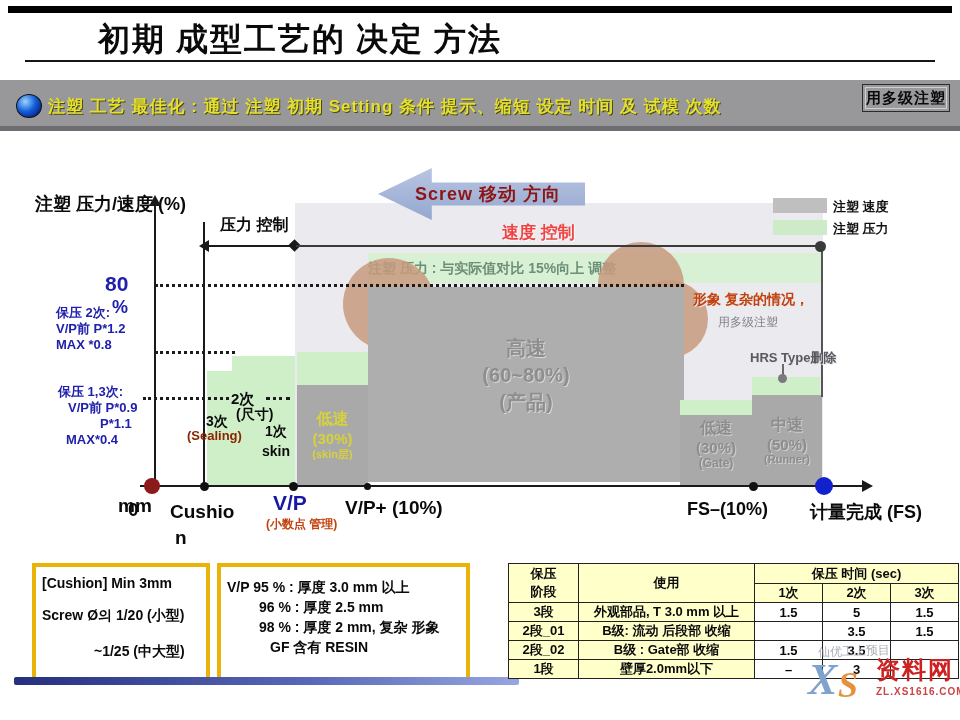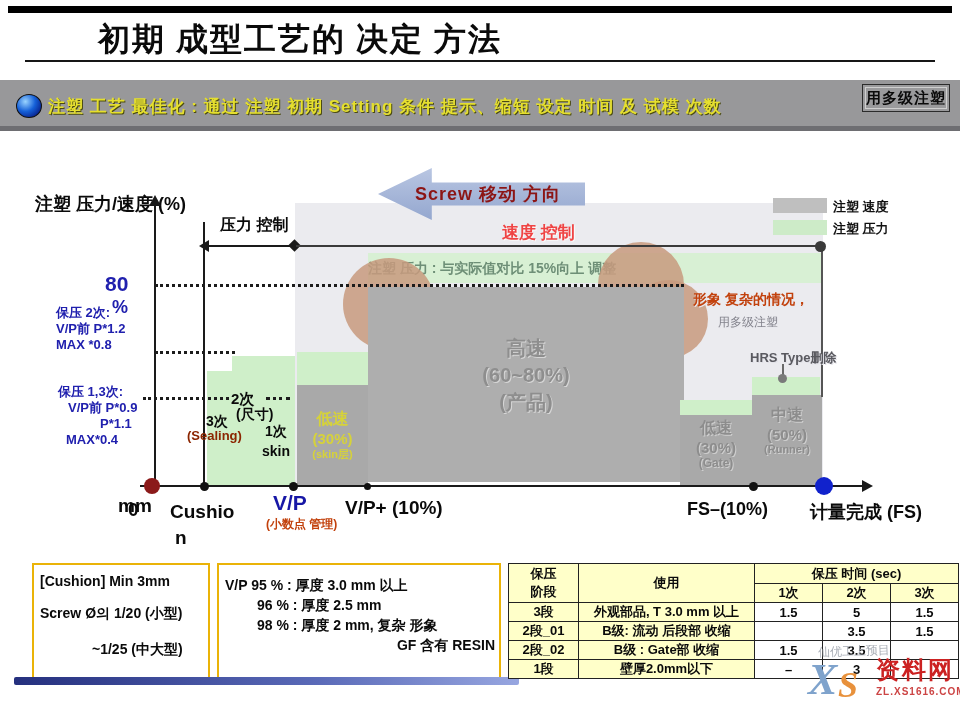--- a/index.html
+++ b/index.html
@@ -67,21 +67,21 @@
 
   .panel{background:#a9a9a9;text-align:center;}
   #skinpanel{left:297px;top:385px;width:71px;height:102px;padding-top:24px;box-sizing:border-box;}
   .ytxt{color:#d6d23a;font-weight:bold;}
   #highbox{left:368px;top:287px;width:316px;height:195px;background:#aeaeae;}
   #hightxt{left:368px;top:335px;width:316px;text-align:center;font-weight:bold;font-size:20px;line-height:27px;
         color:#8e8e8e;text-shadow:1px 1px 0 #d6d6d6;}
   #gategreen{left:680px;top:400px;width:72px;height:15px;}
   #gatepanel{left:680px;top:415px;width:72px;height:72px;padding-top:3px;box-sizing:border-box;}
   #runnergreen{left:752px;top:377px;width:68px;height:18px;}
-  #runnerpanel{left:752px;top:395px;width:70px;height:92px;padding-top:10px;box-sizing:border-box;}
+  #runnerpanel{left:752px;top:395px;width:70px;height:92px;padding-top:20px;box-sizing:border-box;}
   .gtxt{color:#8d8d8d;font-weight:bold;text-shadow:1px 1px 0 #cfcfcf;}
 
   #complex1{left:693px;top:291px;font-size:14px;font-weight:bold;color:#c2410c;text-shadow:1px 1px 0 #e8e8ee;}
   #complex2{left:718px;top:314px;font-size:12px;font-weight:normal;color:#83838c;text-shadow:1px 1px 0 #e8e8ee;}
   #hrsnote{left:750px;top:349px;font-size:13px;font-weight:bold;color:#59595f;text-shadow:1px 1px 0 #e2e2e8;}
   #hrsline{left:782px;top:364px;width:2px;height:14px;background:#6a6a6a;}
   #hrsdot{left:778px;top:374px;width:9px;height:9px;border-radius:50%;background:#7a7a7a;}
 
   #baseline{left:140px;top:485px;width:725px;height:2px;background:#1a1a1a;}
   #basearrow{left:862px;top:480px;width:0;height:0;border-top:6px solid transparent;border-bottom:6px solid transparent;border-left:11px solid #1a1a1a;}
@@ -116,27 +116,27 @@
 
   .steplab{font-weight:bold;color:#0a0a0a;}
   #s2{left:231px;top:390px;font-size:15px;}
   #ssize{left:236px;top:406px;font-size:14px;}
   #s3{left:206px;top:413px;font-size:14px;}
   #sseal{left:187px;top:428px;font-size:13px;color:#8b2500;}
   #s1{left:265px;top:423px;font-size:14px;}
   #sskin{left:262px;top:443px;font-size:14px;}
 
   
-  .infobox{background:#fff;border:2px solid #eab308;box-sizing:border-box;font-size:14px;font-weight:bold;color:#0a0a0a;}
+  .infobox{background:#fff;border:4px solid #eab308;box-sizing:border-box;font-size:14px;font-weight:bold;color:#0a0a0a;}
   #box1{left:32px;top:563px;width:178px;height:118px;padding:8px 6px;}
   #box1 .l2{margin-top:16px;}
   #box1 .l3{margin-top:18px;margin-left:52px;}
-  #box2{left:217px;top:563px;width:284px;height:118px;padding:10px 4px 0 6px;line-height:20px;}
+  #box2{left:217px;top:563px;width:253px;height:118px;padding:10px 4px 0 6px;line-height:20px;}
   #box2 .ind{margin-left:32px;}
-  #box2 .ind2{margin-left:43px;text-align:right;}
+  #box2 .ind2{margin-left:43px;}
   #bluebar{left:14px;top:677px;width:505px;height:8px;border-radius:2px;
         background:linear-gradient(90deg,#25307e,#5a6ab8 60%,#97a6e0);}
 
   
   #ptable{left:508px;top:563px;border-collapse:collapse;table-layout:fixed;}
   #ptable td{border:1.5px solid #222;font-size:13px;font-weight:bold;color:#0a0a0a;text-align:center;padding:0;}
   #ptable .yel{background:#ffffc9;}
   #ptable .wht{background:#fff;}
   #ptable .hrow td{height:19px;}
   #ptable .srow td{height:16px;}

